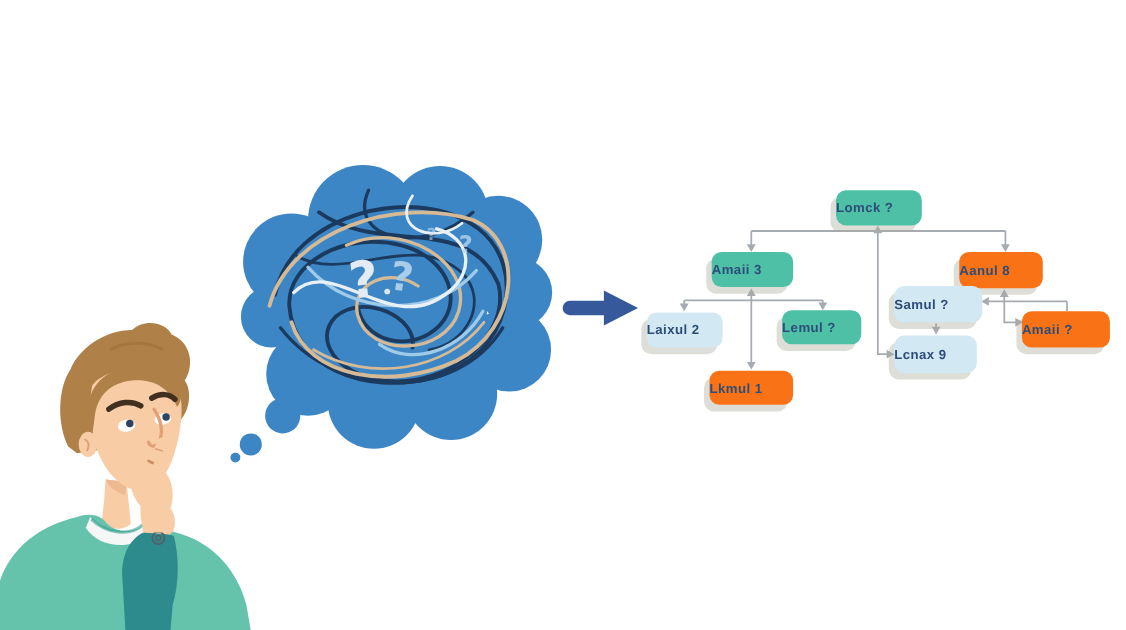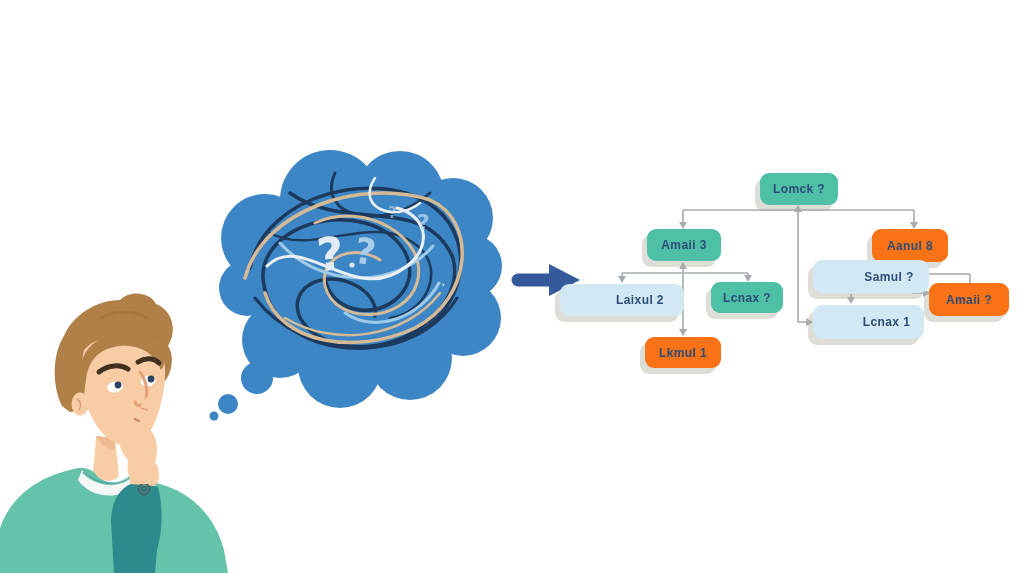--- a/index.html
+++ b/index.html
@@ -1,25 +1,25 @@
 <!DOCTYPE html>
 <html><head>
 <meta charset="utf-8">
 <style>
   html,body{margin:0;padding:0;background:#fff;}
   .stage{position:relative;width:1024px;height:573px;background:#ffffff;overflow:hidden;
          font-family:"Liberation Sans",sans-serif;}
   .layer{position:absolute;}
   
-  .node{position:absolute;border-radius:9px;display:flex;align-items:center;justify-content:center;
+  .node{position:absolute;border-radius:9px;display:flex;align-items:center;justify-content:flex-start;
         box-shadow:-5px 6px 0 rgba(168,168,156,0.38);z-index:5;}
   .node span{font-weight:bold;font-size:12px;letter-spacing:.4px;color:#2d4d78;white-space:nowrap;}
   .node.green{background:#4ec0a5;}
   .node.cream{background:#f97316;}
-  .node.blue{background:#d2e8f2;padding-left:36px;}
+  .node.blue{background:#d2e8f2;}
   svg text.qmark{font-family:"DejaVu Sans",sans-serif;font-weight:bold;}
 </style>
 </head>
 <body>
 
 <div class="stage">
 
   <svg class="layer" style="left:0;top:288px;" width="240" height="285" viewBox="0 0 240 285">
 
     <path d="M96,148 C95,164 94,178 92,187 C102,195 114,194 119,188 L115,150 Z" fill="#f8cda6"></path>
@@ -139,32 +139,32 @@
 
   <div class="node green" style="left:760px;top:173px;width:78px;height:32px">
     <span>Lomck ?</span>
   </div>
   <div class="node green" style="left:647px;top:229px;width:74px;height:32px">
     <span>Amaii 3</span>
   </div>
   <div class="node cream" style="left:872px;top:229px;width:76px;height:33px">
     <span>Aanul 8</span>
   </div>
-  <div class="node blue" style="left:560px;top:284px;width:88px;height:32px">
+  <div class="node blue" style="left:588px;top:284px;width:69px;height:32px">
     <span>Laixul 2</span>
   </div>
   <div class="node green" style="left:711px;top:282px;width:72px;height:31px">
-    <span>Lcnax ?</span>
+    <span>Lemul ?</span>
   </div>
   <div class="node blue" style="left:813px;top:260px;width:80px;height:33px">
     <span>Samul ?</span>
   </div>
   <div class="node cream" style="left:929px;top:283px;width:80px;height:33px">
     <span>Amaii ?</span>
   </div>
   <div class="node blue" style="left:813px;top:305px;width:75px;height:34px">
-    <span>Lcnax 1</span>
+    <span>Lcnax 9</span>
   </div>
   <div class="node cream" style="left:645px;top:337px;width:76px;height:31px">
     <span>Lkmul 1</span>
   </div>
 
 </div>
 
 </body></html>

